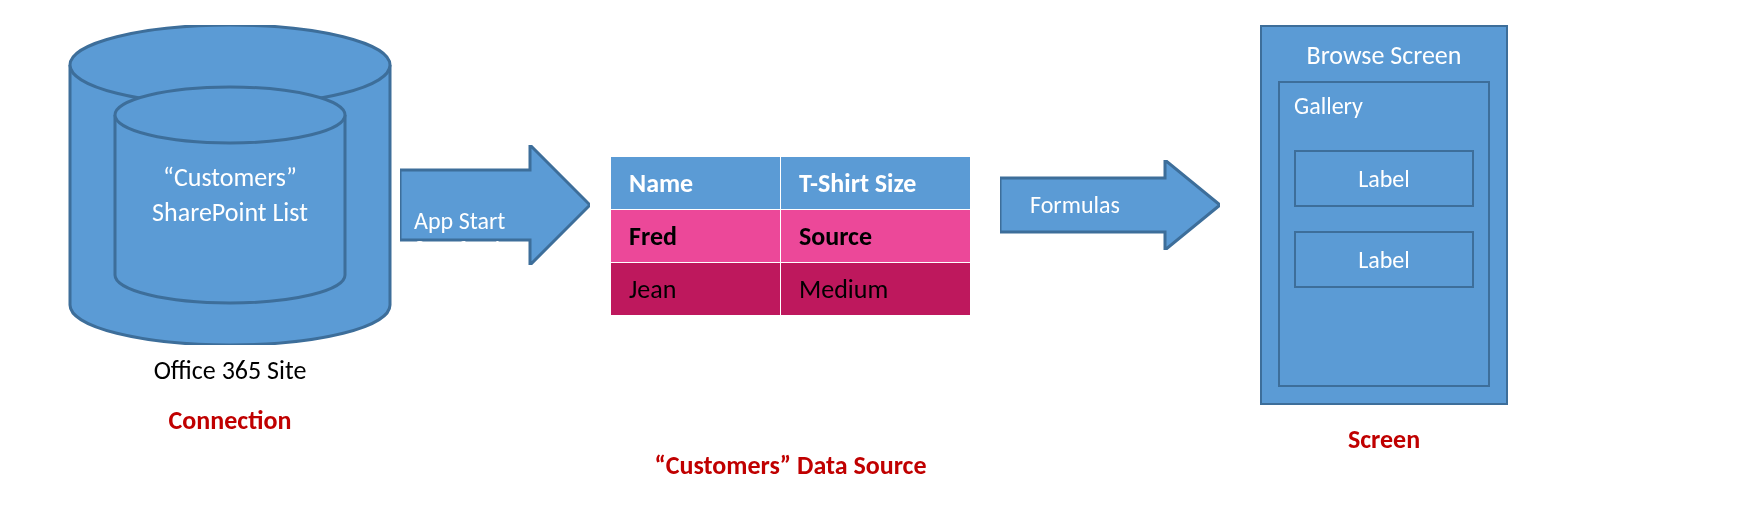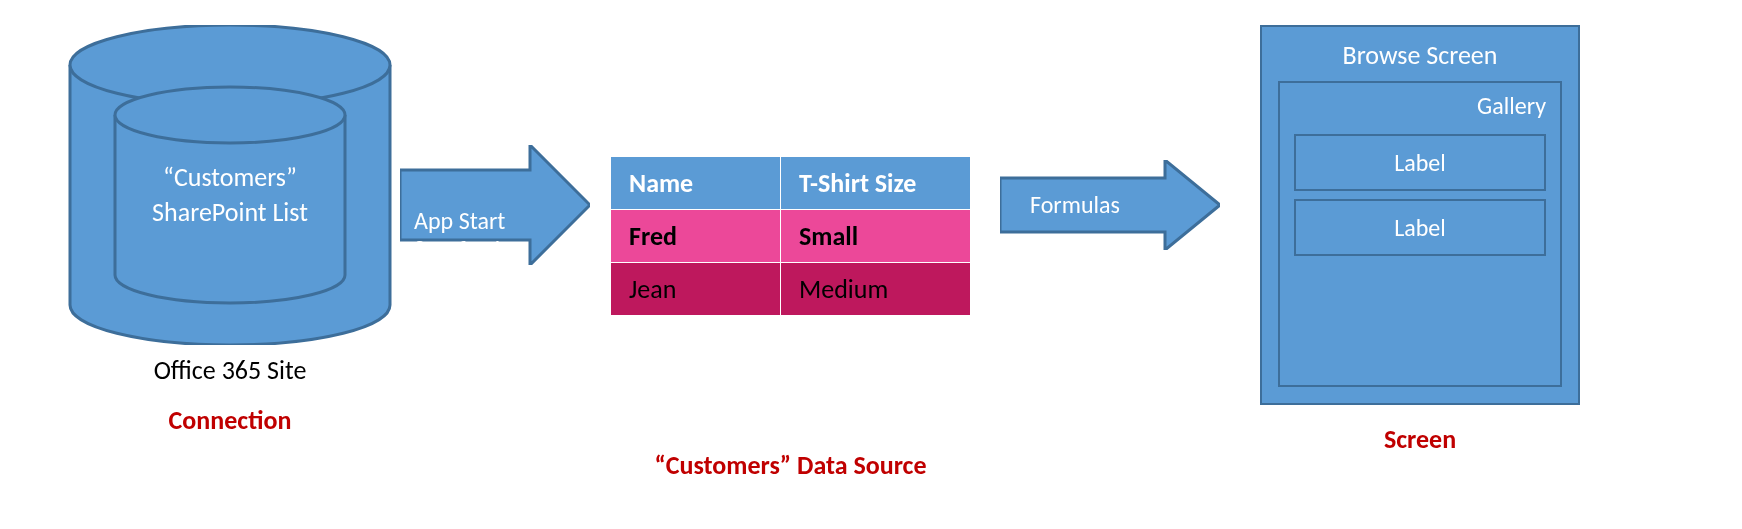--- a/index.html
+++ b/index.html
@@ -94,41 +94,41 @@
       background: #ec4899;
       font-weight: bold;
     }
     .data-table tr.row-even td {
       background: #be185d;
     }
     
     .screen-box {
       background: #5b9bd5;
       border: 2px solid #3d6e9a;
-      width: 320px;
+      width: 248px;
       height: 380px;
       display: flex;
       flex-direction: column;
       align-items: center;
       padding: 12px 16px 16px 16px;
     }
     .screen-title {
       color: #ffffff;
       font-size: 26px;
       margin-bottom: 10px;
     }
     .gallery-box {
       border: 2px solid #3d6e9a;
       width: 100%;
       flex: 1;
       display: flex;
       flex-direction: column;
-      align-items: flex-end;
+      align-items: flex-start;
       padding: 8px 14px 14px 14px;
-      gap: 8px;
+      gap: 24px;
     }
     .gallery-title {
       color: #ffffff;
       font-size: 24px;
       margin-bottom: 6px;
     }
     .label-box {
       border: 2px solid #3d6e9a;
       width: 100%;
       text-align: center;
@@ -177,21 +177,21 @@
   <table class="data-table">
     <thead>
       <tr>
         <th style="width:170px">Name</th>
         <th style="width:190px">T-Shirt Size</th>
       </tr>
     </thead>
     <tbody>
       <tr class="row-odd">
         <td>Fred</td>
-        <td>Small</td>
+        <td>Source</td>
       </tr>
       <tr class="row-even">
         <td>Jean</td>
         <td>Medium</td>
       </tr>
     </tbody>
   </table>
   <div style="height:115px"></div>
   <div class="caption-red">“Customers” Data Source</div>
 </div>

